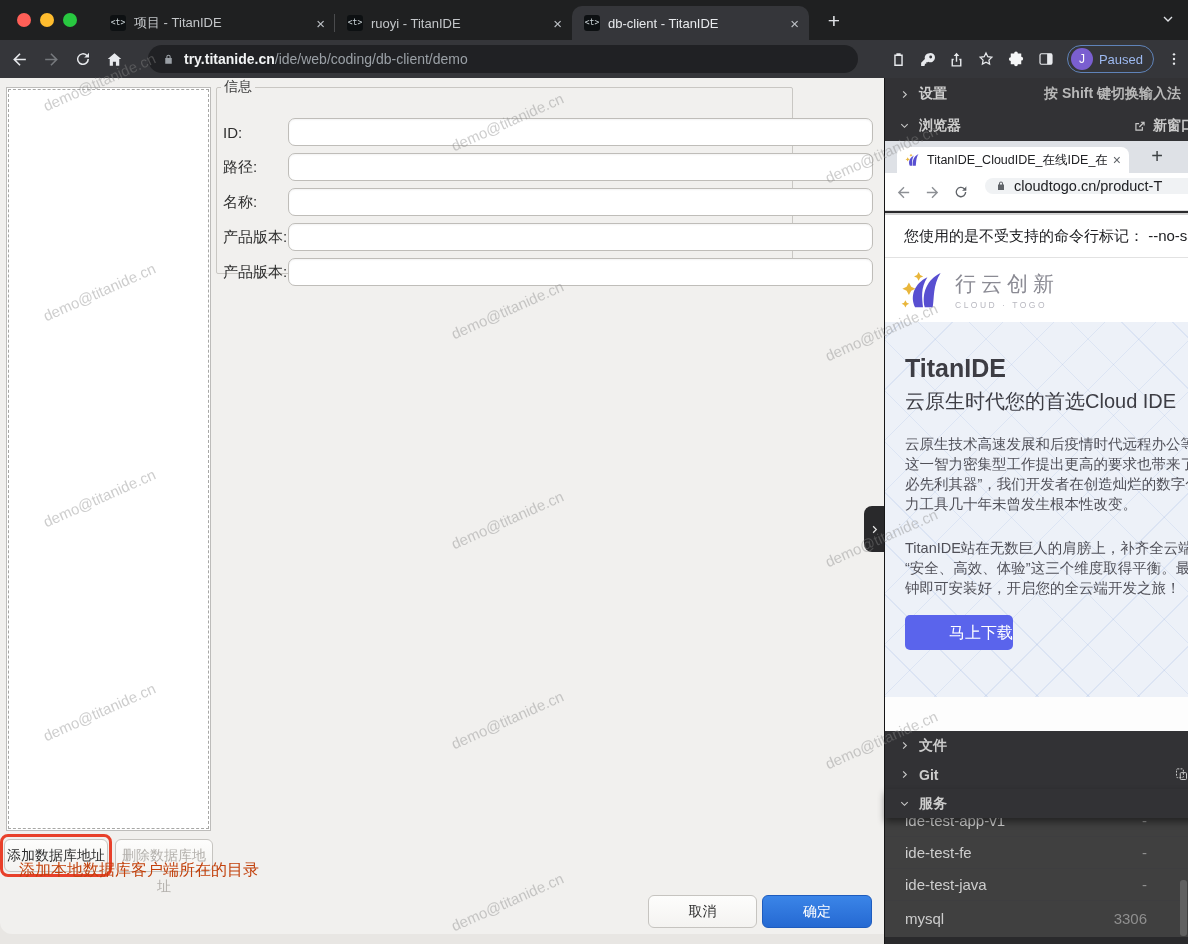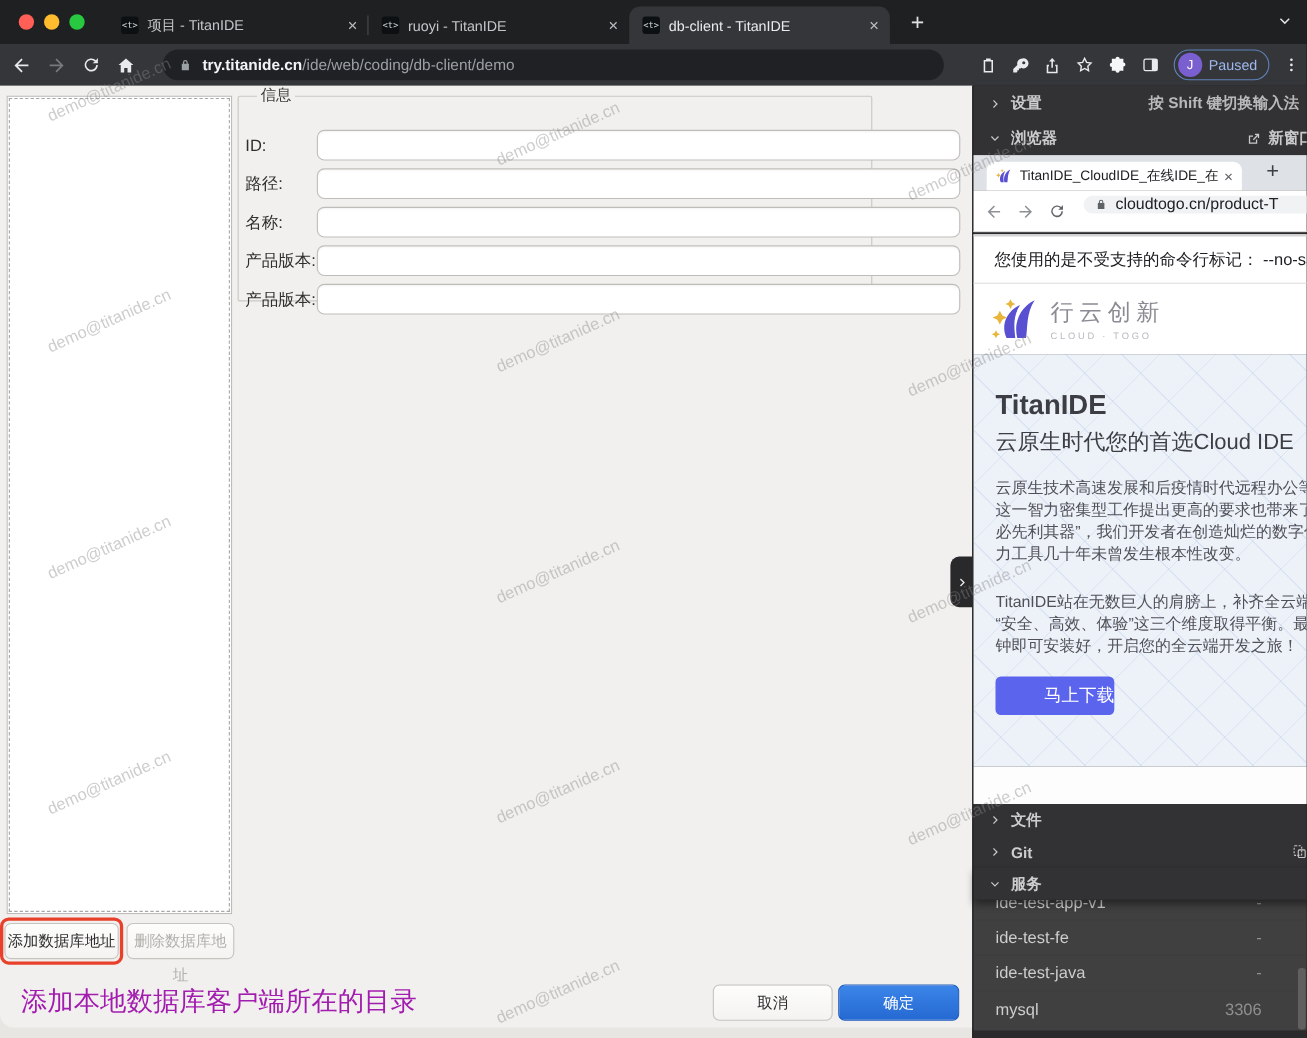--- a/index.html
+++ b/index.html
@@ -28,30 +28,30 @@
   .urlpill .path{color:#9aa0a6;}
   .rightics{position:absolute;right:6px;top:0;height:38px;display:flex;align-items:center;gap:12px;}
   .avatar-pill{display:flex;align-items:center;gap:6px;border:1px solid #5f83b9;border-radius:15px;padding:2px 10px 2px 3px;}
   .avatar{width:22px;height:22px;border-radius:50%;background:#7a5fd0;color:#fff;font-size:12px;line-height:22px;text-align:center;}
   .paused{color:#9db9f0;font-size:13px;}
 
   
   .main{position:absolute;left:0;top:78px;width:884px;height:866px;background:#e8e6e3;}
   .dialog{position:absolute;left:0;top:0;width:884px;height:856px;background:#f1f0ee;border-radius:0 0 0 12px;}
   .listbox{position:absolute;left:6px;top:9px;width:205px;height:744px;background:#fff;border:1px solid #bdbcba;outline:1px dashed #a7a7a5;outline-offset:-3px;}
-  fieldset.info{position:absolute;left:216px;top:0px;width:577px;height:196px;border:1px solid #c9c7c3;border-radius:2px;margin:0;padding:13px;}
+  fieldset.info{position:absolute;left:216px;top:0px;width:577px;height:196px;border:1px solid #c9c7c3;border-radius:2px;margin:0;padding:0;}
   fieldset.info legend{font-size:14px;color:#3c3c3c;margin-left:4px;padding:0 3px;}
   .frow{position:absolute;left:6px;height:28px;display:flex;align-items:center;}
   .flabel{font-size:15px;color:#2f2f2f;}
   .fld{position:absolute;left:71px;width:585px;height:28px;border:1px solid #bfbdb9;border-radius:7px;background:#fff;box-shadow:inset 0 1px 2px rgba(0,0,0,.05);padding:0 8px;font-size:14px;}
   .btn{border:1px solid #c6c4c0;border-radius:6px;background:linear-gradient(#fdfdfc,#f4f3f1);font-size:14px;color:#2f2f2f;text-align:center;}
   .add-btn{position:absolute;left:4px;top:761px;width:104px;height:33px;line-height:31px;}
   .del-btn{position:absolute;left:115px;top:761px;width:98px;height:33px;line-height:31px;color:#b3b0ac;}
   .red-box{position:absolute;left:0px;top:756px;width:112px;height:43px;border:3px solid #e8402a;border-radius:8px;}
-  .note{position:absolute;left:19px;top:816px;font-size:24px;color:#a21caf;}
+  .note{position:absolute;left:19px;top:782px;font-size:16px;color:#c2410c;}
   .cancel-btn{position:absolute;left:648px;top:817px;width:109px;height:33px;line-height:31px;}
   .ok-btn{position:absolute;left:762px;top:817px;width:110px;height:33px;line-height:31px;background:linear-gradient(#3b85e8,#2569d2);border:1px solid #1e5cbe;color:#fff;}
 
   
   .handle{position:absolute;left:864px;top:506px;width:20px;height:46px;background:#29292b;border-radius:8px 0 0 8px;display:flex;align-items:center;justify-content:center;z-index:5;}
 
   
   .sidebar{position:absolute;left:884px;top:78px;width:304px;height:866px;background:#2a2a2c;border-left:1px solid #161617;}
   .siderow{position:absolute;left:0;width:352px;background:#323235;display:flex;align-items:center;color:#cdcdcd;font-size:14px;padding:0 14px;gap:9px;font-weight:bold;}
   .row-settings{top:0;height:32px;}

